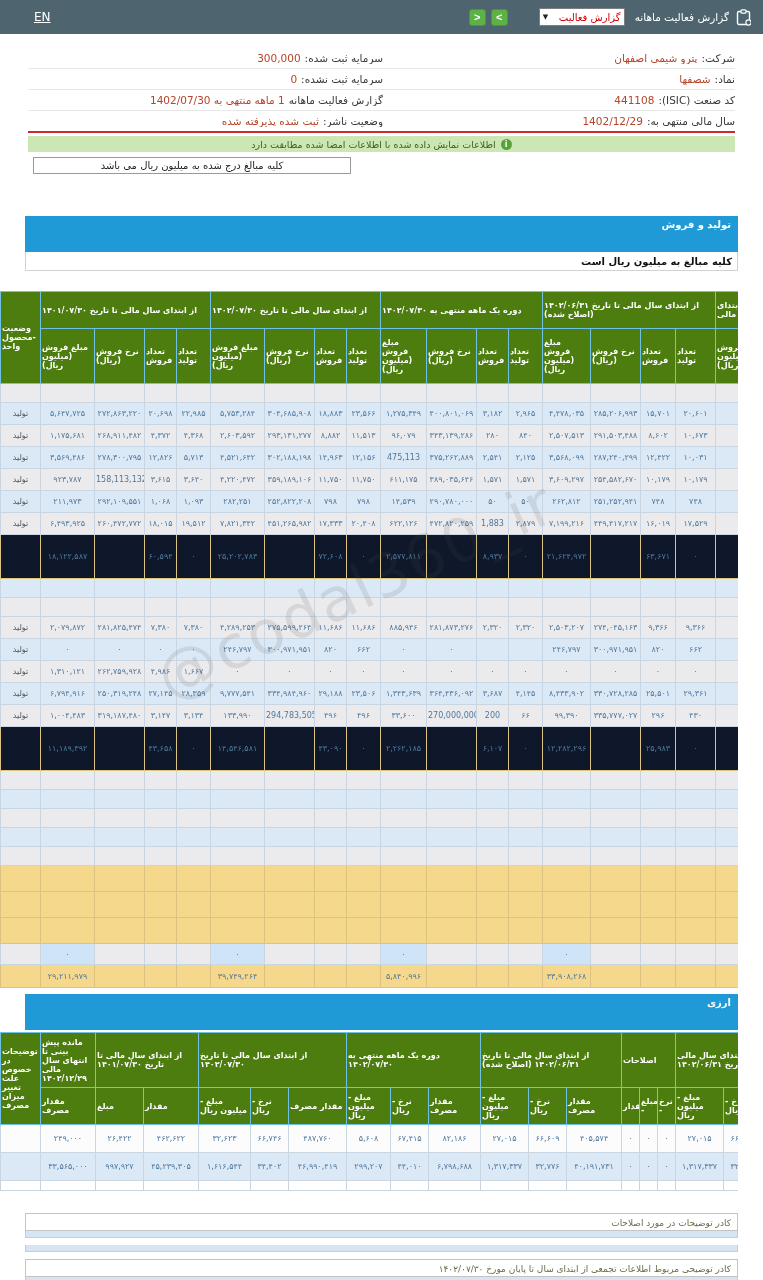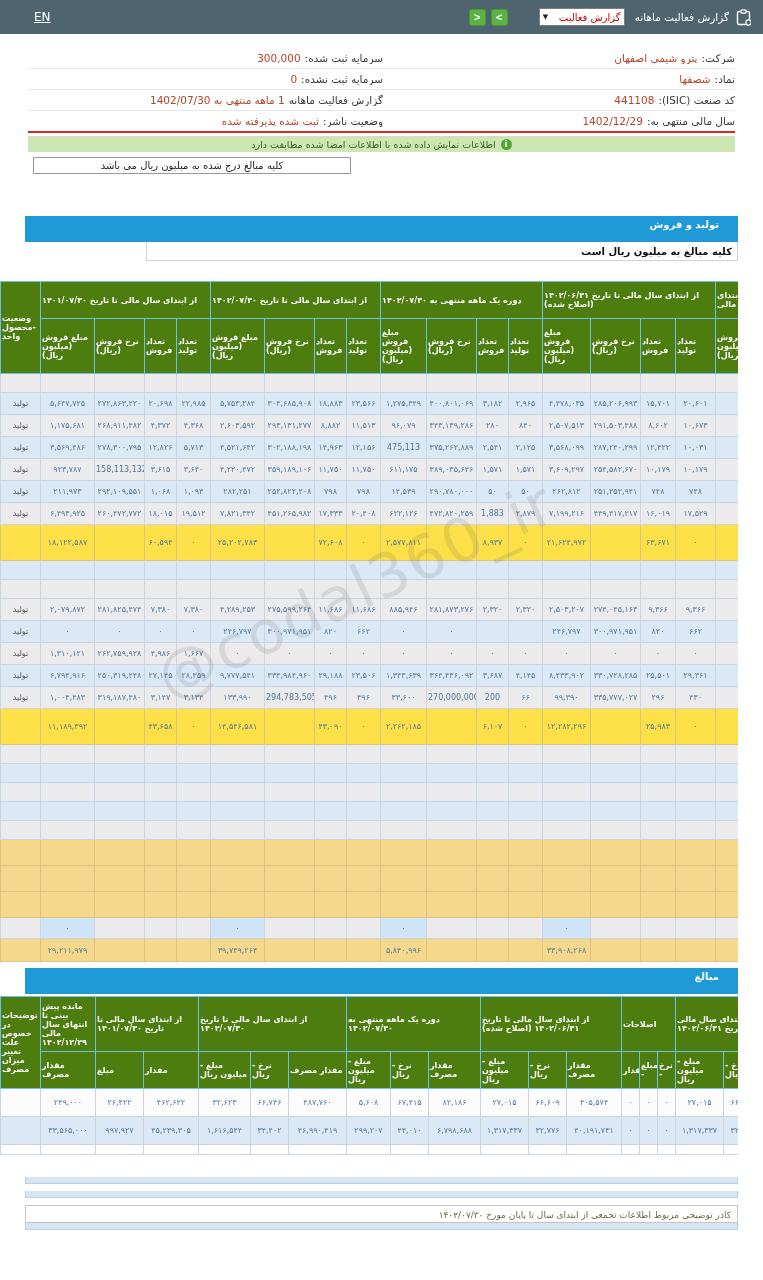--- a/index.html
+++ b/index.html
@@ -30,42 +30,42 @@
   .info-value{color:#b5442a}
   
   .notice{margin:3px 28px 0 28px;background:#cde7b4;height:16px;display:flex;align-items:center;
           justify-content:center;gap:5px;font-size:9.5px;color:#3c611e}
   .info-i{width:11px;height:11px;border-radius:50%;background:#54a436;color:#fff;font-size:8px;
           font-weight:bold;text-align:center;line-height:11px;font-style:normal;flex:0 0 auto}
   .unit-box{margin:5px 412px 0 0;width:318px;height:17px;border:1px solid #9a9a9a;font-size:10px;
             color:#222;display:flex;align-items:center;justify-content:center;box-sizing:border-box}
   
   .section-bar{margin:0 25px;width:713px;box-sizing:border-box;background:#1f9ad6;color:#fff;
-               font-weight:bold;font-size:10px;height:26px;line-height:18px;padding-right:19px}
+               font-weight:bold;font-size:10px;height:36px;line-height:18px;padding-right:7px}
   .bar-prod{margin-top:42px}
-  .unit-band{margin:0 25px;width:592px;height:19px;border:1px solid #d2d2d2;border-top:none;
+  .unit-band{margin:0 25px;width:713px;height:19px;border:1px solid #d2d2d2;border-top:none;
              font-weight:bold;font-size:10px;line-height:19px;padding-right:5px;color:#111;box-sizing:border-box}
   
   .tbl-wrap{margin:20px 25px 0 0;width:738px;overflow:hidden;direction:ltr}
   table.grid{border-collapse:collapse;table-layout:fixed}
   .grid th{background:#4d7c0f;color:#fff;border:1px solid #6ec2e8;font-size:8px;font-weight:bold;
            padding:1px;text-align:left;vertical-align:middle;overflow:hidden}
   .grid th.corner{white-space:pre-line;font-size:8px}
   .prod th.group{height:34px}
   .prod th.sub{height:52px}
   .curr th.group{height:52px}
   .curr th.sub{height:34px}
   .grid td{border:1px solid #c9d6e2;font-size:8px;color:#50789d;text-align:center;padding:0 1px;
            overflow:hidden;white-space:nowrap;box-sizing:border-box}
   .grid td.status{color:#555}
   .r-blue td{background:#dbe8f6;height:22px}
   .r-gray td{background:#ebebed;height:22px}
   .r-eblue td{background:#dbe8f6;height:19px}
   .r-egray td{background:#ebebed;height:19px}
-  .r-total td{background:#fde047;height:36px;border-color:#dcc480}
+  .r-total td{background:#0f172a;height:44px;border-color:#dcc480}
   .r-yellow td{background:#f6d88d;height:26px;border-color:#dcc480}
   .r-zero td{background:#ebebed;height:21px}
   .r-zero td.has-val{background:#cfe4f7}
   .r-final td{background:#f6d88d;height:23px;border-color:#dcc480}
   .r-cwhite td{background:#fcfcfd;height:28px}
   .r-cblue td{background:#dbe8f6;height:28px}
   .r-ewhite td{background:#ffffff;height:10px}
   
   .notes{margin:22px 25px 0 0;width:713px}
   .note-bar{border:1px solid #c4c4c4;height:18px;line-height:18px;font-size:9px;color:#6b6b46;
@@ -723,21 +723,21 @@
           <td class="has-val">۳۳,۹۰۸,۲۶۸</td>
           <td></td>
           <td></td>
           <td></td>
           <td></td>
         </tr>
       </tbody>
     </table>
   </div>
 
-<div class="section-bar" style="margin-top:6px">مبالغ</div>
+<div class="section-bar" style="margin-top:6px">ارزی</div>
 
 <div class="tbl-wrap curr" style="margin-top:2px">
     <table class="grid" style="width: 761px;">
       <colgroup>
         <col style="width: 40px;">
         <col style="width: 55px;">
         <col style="width: 48px;">
         <col style="width: 55px;">
         <col style="width: 52px;">
         <col style="width: 38px;">
@@ -844,19 +844,20 @@
           <td></td>
           <td></td>
           <td></td>
           <td></td>
         </tr>
       </tbody>
     </table>
   </div>
 
 <div class="notes">
+  <div class="note-bar">کادر توضیحات در مورد اصلاحات</div>
   <div class="note-strip"></div>
   <div class="note-strip"></div>
   <div class="note-bar">کادر توضیحی مربوط اطلاعات تجمعی از ابتدای سال تا پایان مورخ ۱۴۰۲/۰۷/۳۰</div>
   <div class="note-strip"></div>
 </div>
 
 <div class="watermark">@codal360_ir</div>
 
 </body></html>

